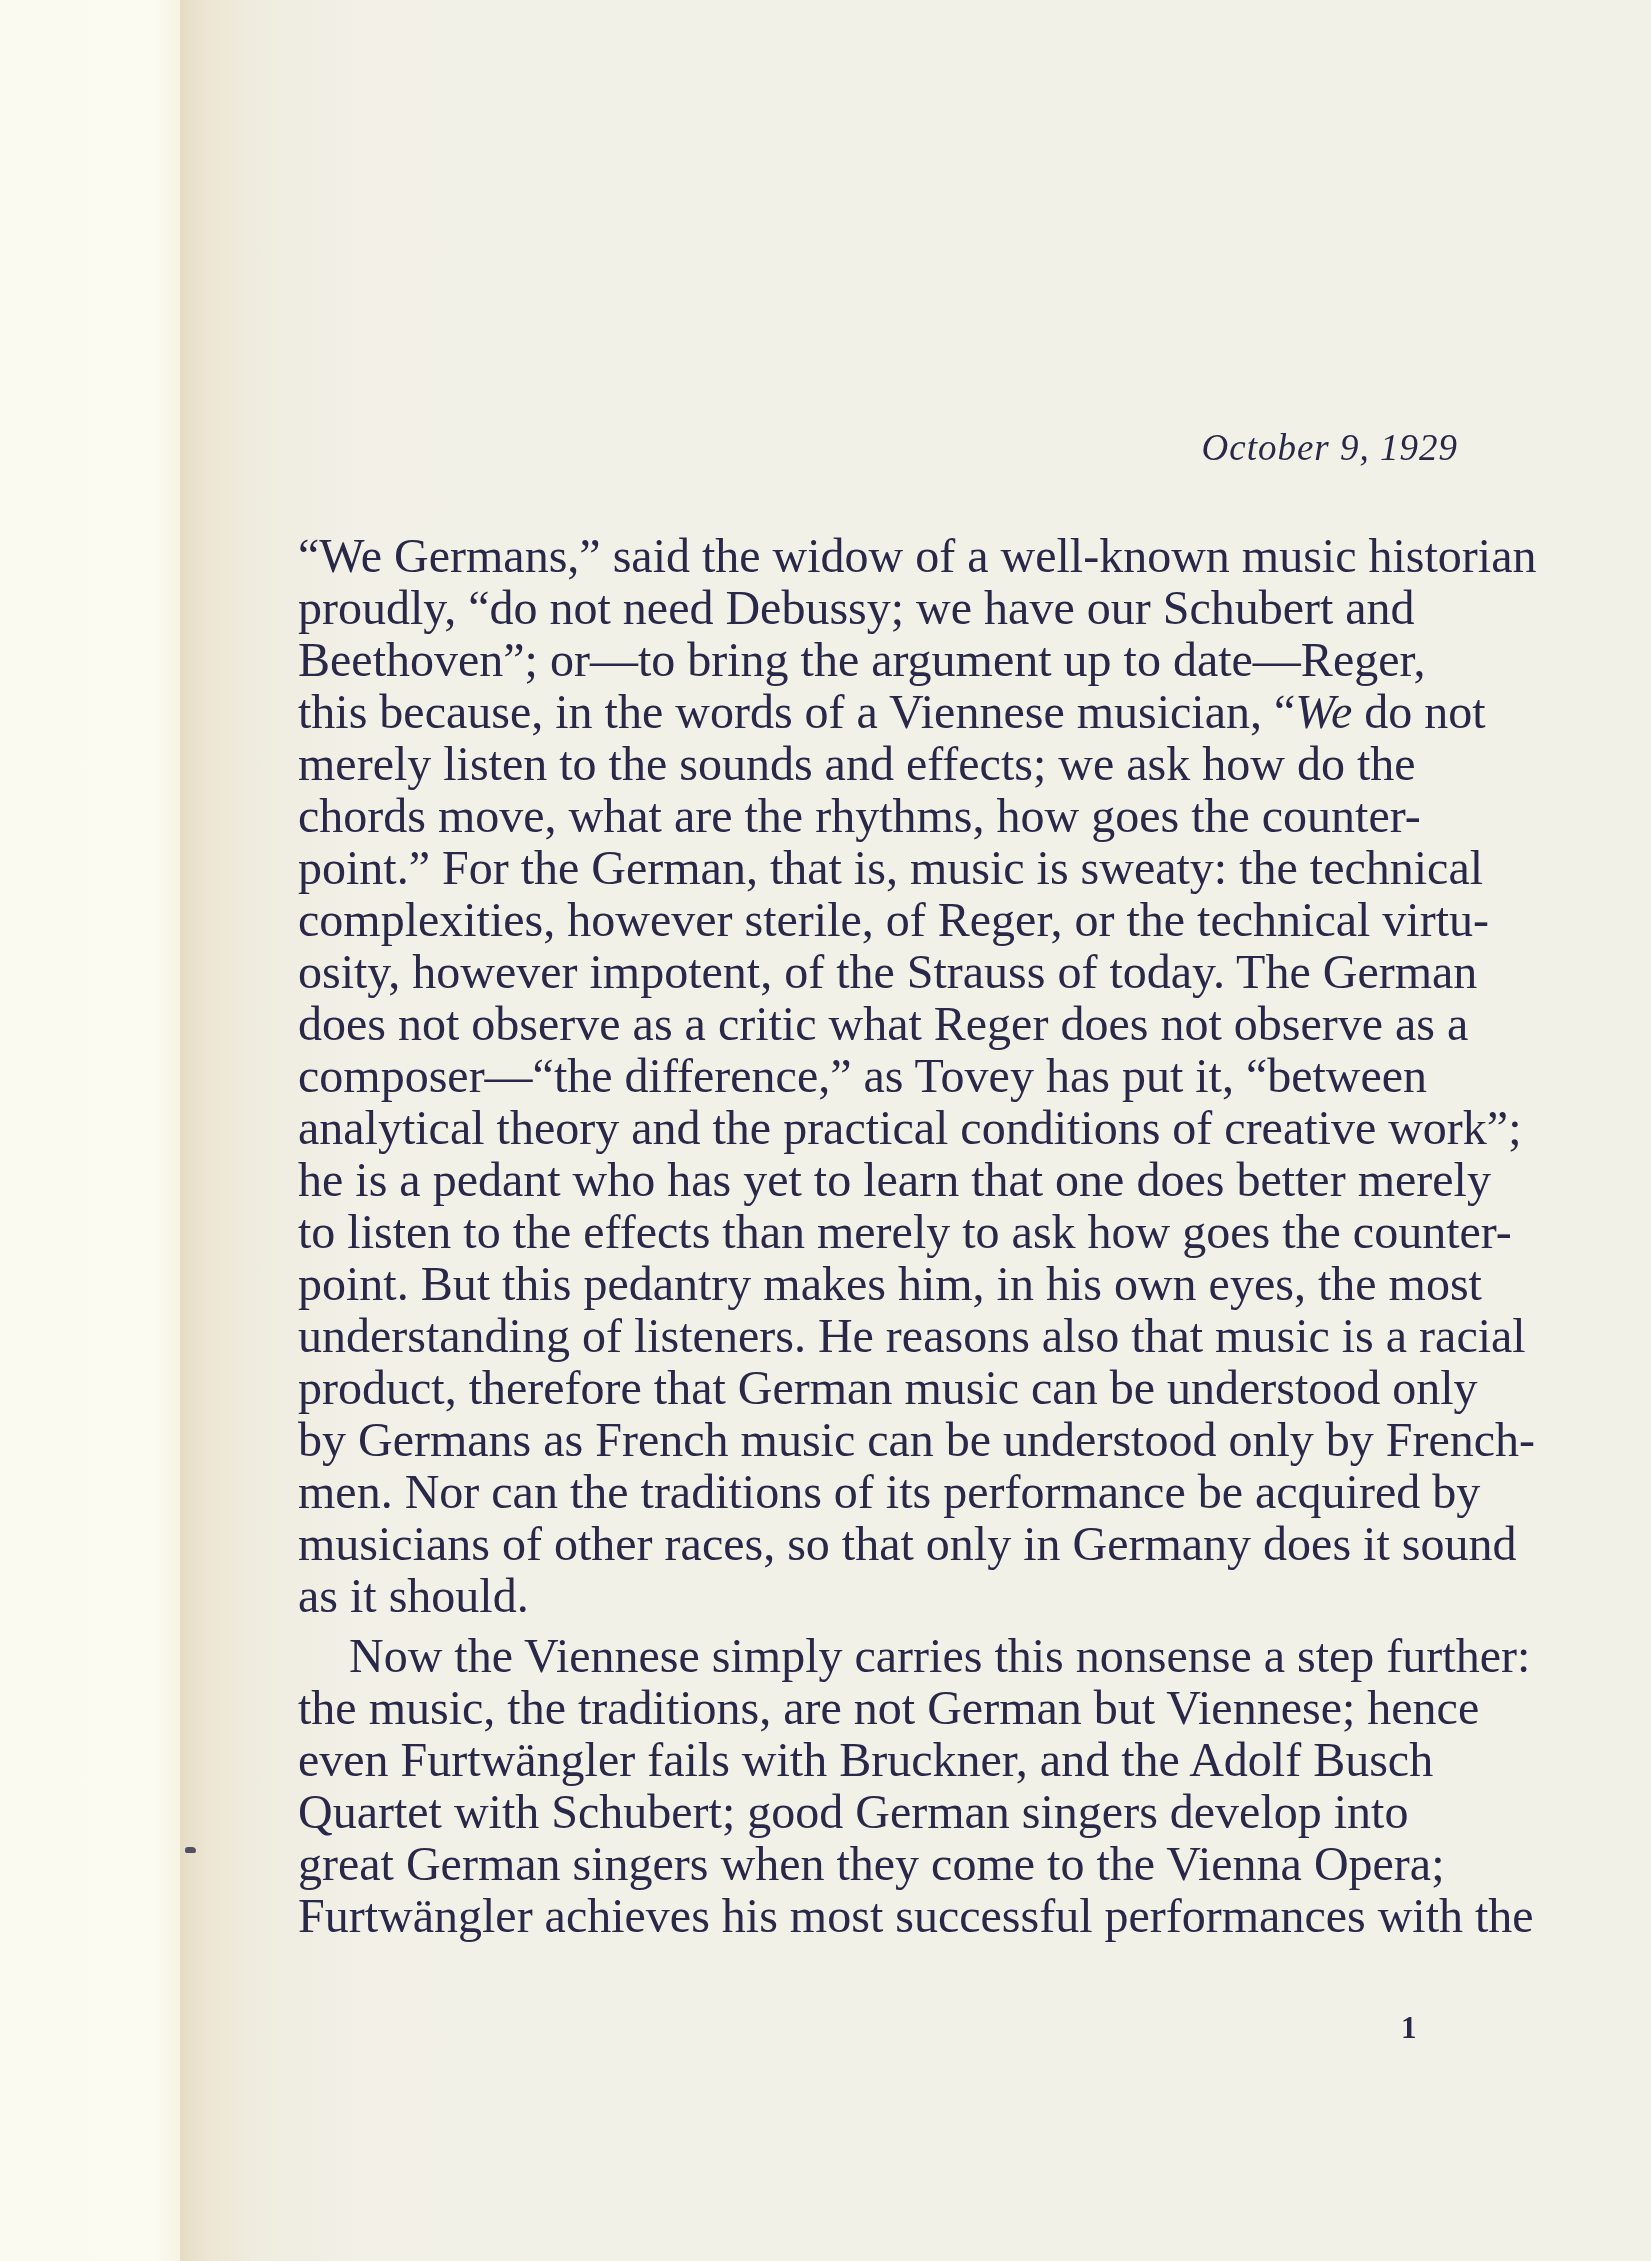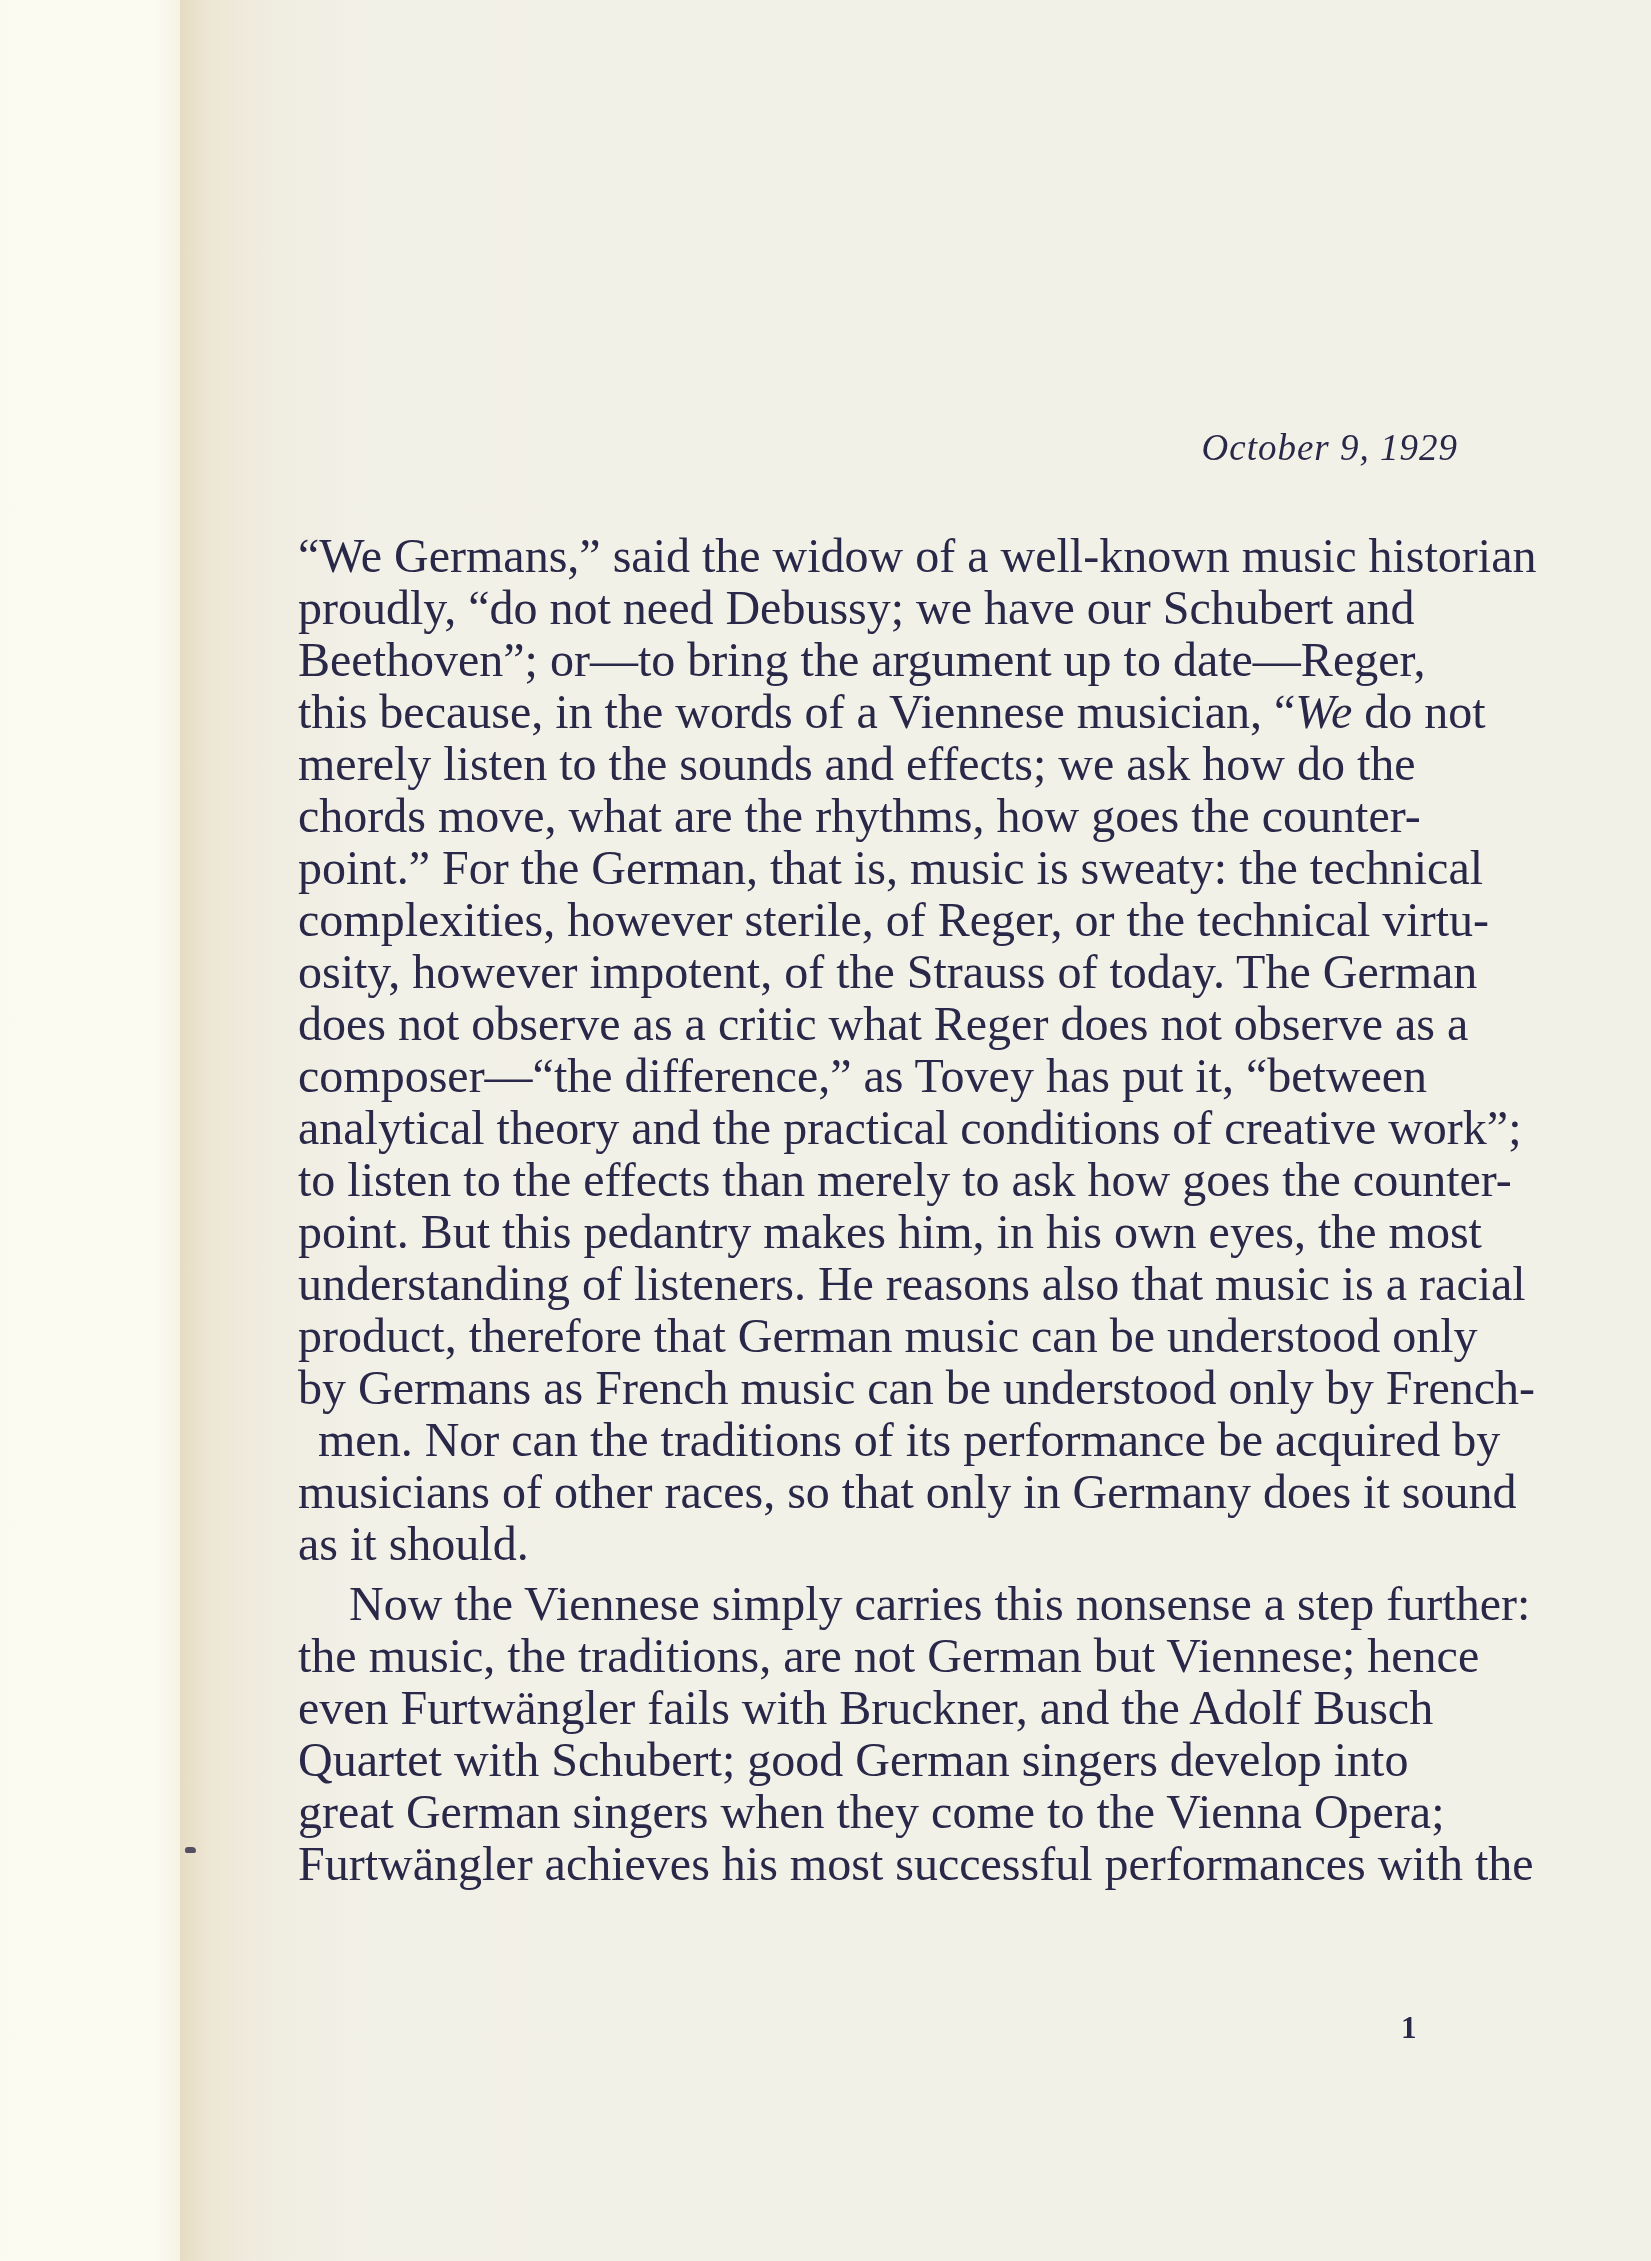--- a/index.html
+++ b/index.html
@@ -111,26 +111,27 @@
     <span class="line" style="text-align: left; text-align-last: left;">Beethoven”; or—to bring the argument up to date—Reger,</span>
     <span class="line" style="text-align: left; text-align-last: left;"><span>this because, in the words of a Viennese musician, “<em>We</em> do not</span></span>
     <span class="line" style="text-align: left; text-align-last: left;">merely listen to the sounds and effects; we ask how do the</span>
     <span class="line" style="text-align: left; text-align-last: left;">chords move, what are the rhythms, how goes the counter-</span>
     <span class="line" style="text-align: left; text-align-last: left;">point.” For the German, that is, music is sweaty: the technical</span>
     <span class="line" style="text-align: left; text-align-last: left;">complexities, however sterile, of Reger, or the technical virtu-</span>
     <span class="line" style="text-align: left; text-align-last: left;">osity, however impotent, of the Strauss of today. The German</span>
     <span class="line" style="text-align: left; text-align-last: left;">does not observe as a critic what Reger does not observe as a</span>
     <span class="line" style="text-align: left; text-align-last: left;">composer—“the difference,” as Tovey has put it, “between</span>
     <span class="line" style="text-align: left; text-align-last: left;">analytical theory and the practical conditions of creative work”;</span>
+    <span class="line" style="text-align: left; text-align-last: left;">he is a pedant who has yet to learn that one does better merely</span>
     <span class="line" style="text-align: center; text-align-last: left;">to listen to the effects than merely to ask how goes the counter-</span>
     <span class="line" style="text-align: left; text-align-last: left;">point. But this pedantry makes him, in his own eyes, the most</span>
     <span class="line" style="text-align: left; text-align-last: left;">understanding of listeners. He reasons also that music is a racial</span>
     <span class="line" style="text-align: left; text-align-last: left;">product, therefore that German music can be understood only</span>
     <span class="line" style="text-align: left; text-align-last: left;">by Germans as French music can be understood only by French-</span>
-    <span class="line" style="text-align: left; text-align-last: left; margin-left: 20px;">men. Nor can the traditions of its performance be acquired by</span>
+    <span class="line" style="text-align: left; text-align-last: left;">men. Nor can the traditions of its performance be acquired by</span>
     <span class="line" style="text-align: left; text-align-last: left;">musicians of other races, so that only in Germany does it sound</span>
     <span class="line last">as it should.</span>
   </div>
   <div class="para-gap"></div>
   <div>
     <span class="line indent" style="text-align: center; text-align-last: left;">Now the Viennese simply carries this nonsense a step further:</span>
     <span class="line" style="text-align: left; text-align-last: left;">the music, the traditions, are not German but Viennese; hence</span>
     <span class="line" style="text-align: left; text-align-last: left;">even Furtwängler fails with Bruckner, and the Adolf Busch</span>
     <span class="line" style="text-align: left; text-align-last: left;">Quartet with Schubert; good German singers develop into</span>
     <span class="line" style="text-align: left; text-align-last: left;">great German singers when they come to the Vienna Opera;</span>

